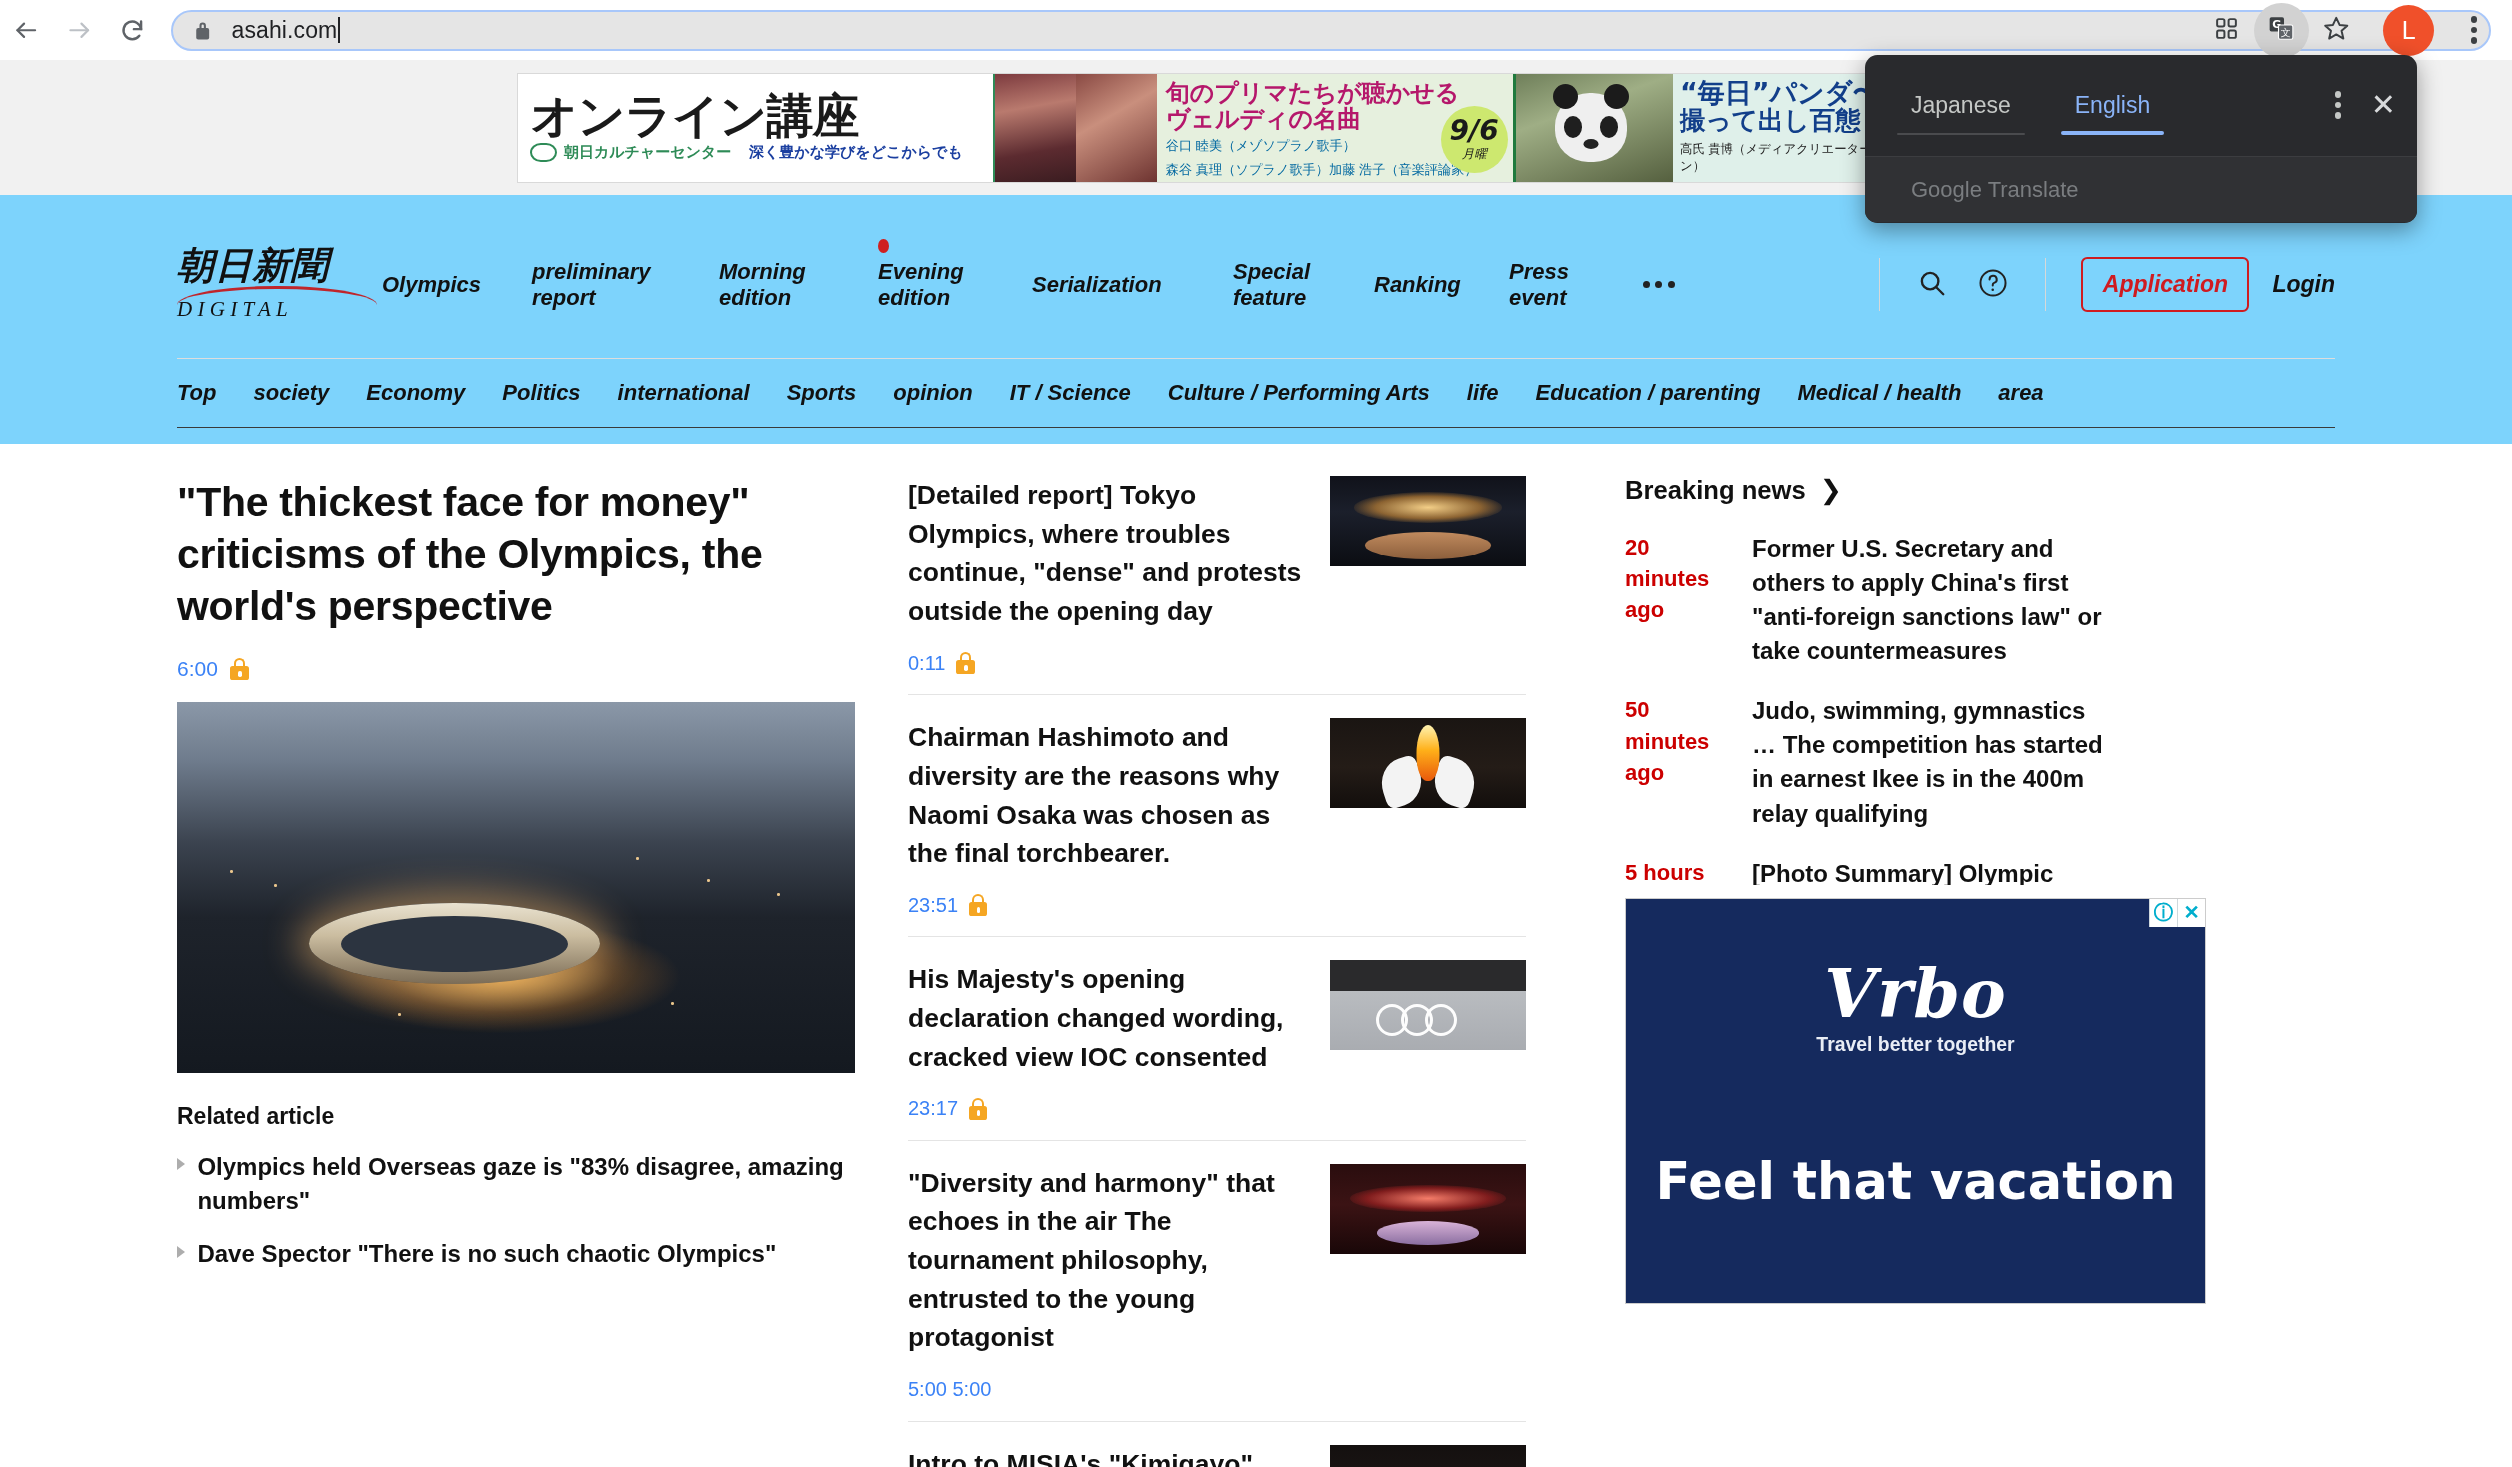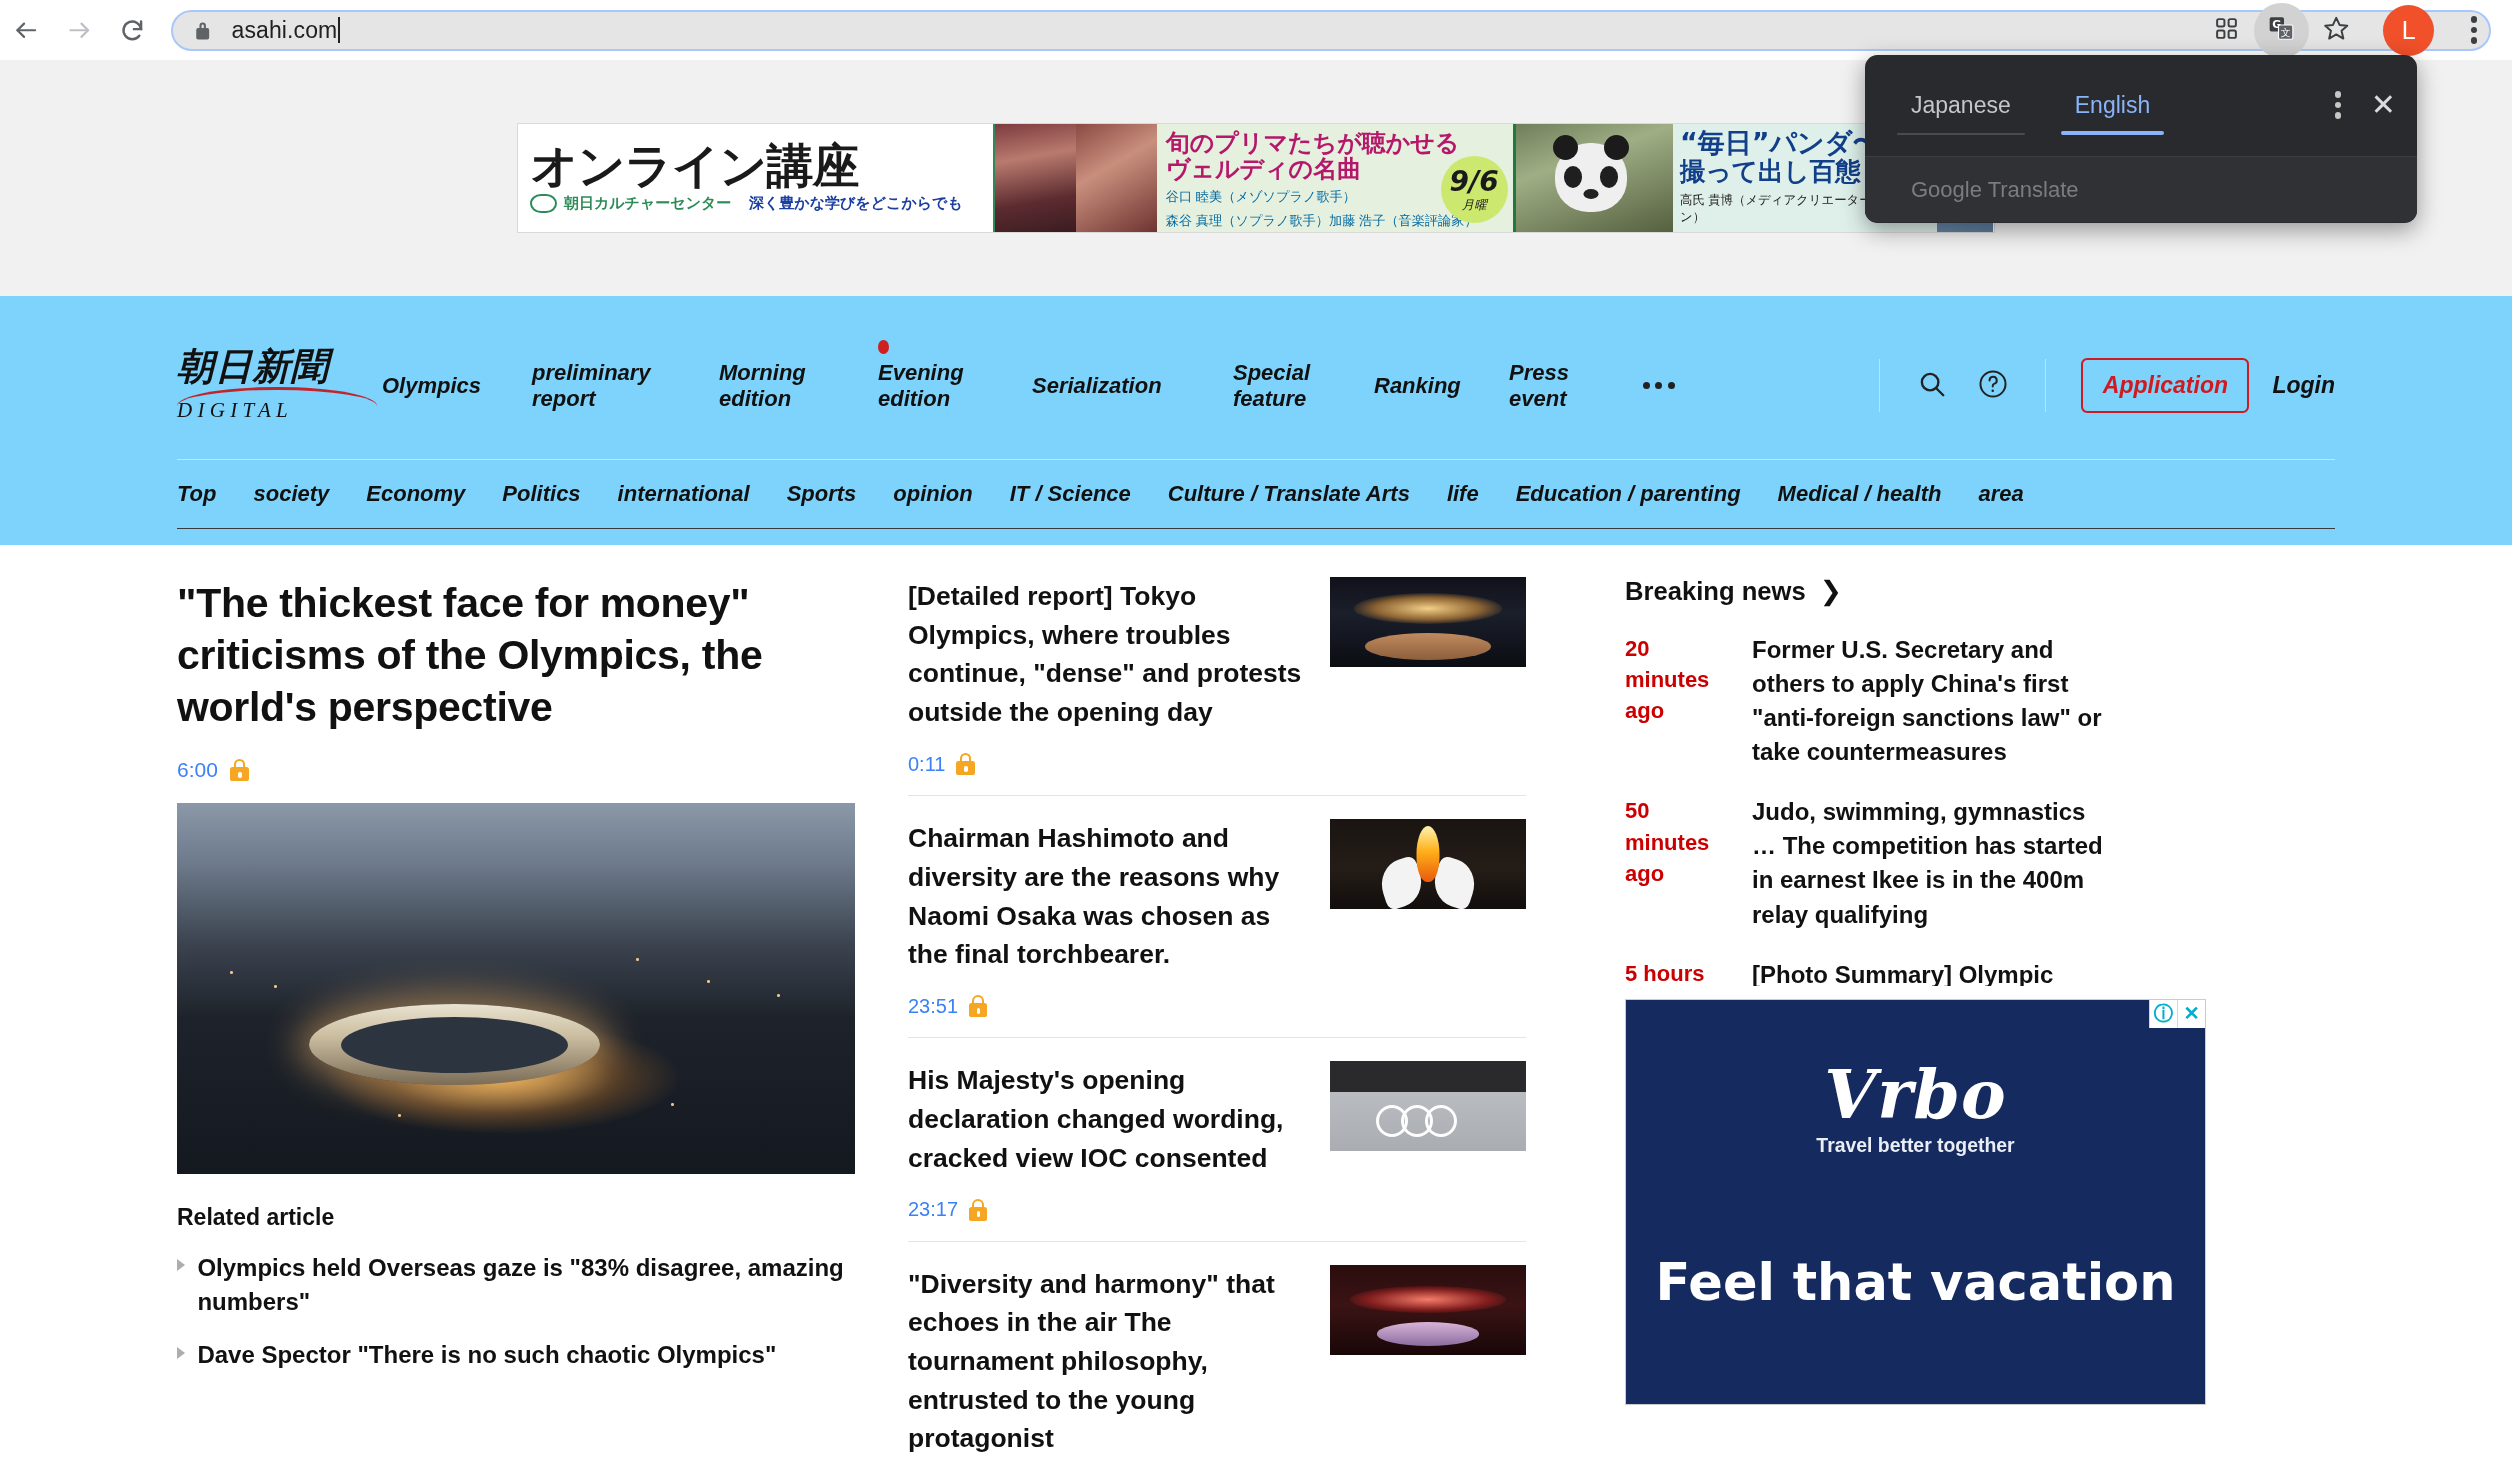--- a/index.html
+++ b/index.html
@@ -111,21 +111,21 @@
   
   #page {
     position: absolute; top: 60px; left: 0;
     width: 2512px; height: 1407px;
     background: #fff;
     overflow: hidden;
   }
 
   
   #top-ad-strip {
-    height: 236px; background: #f1f1f1;
+    height: 135px; background: #f1f1f1;
     display: flex; align-items: center; justify-content: center;
   }
   #top-ad {
     width: 1478px; height: 110px;
     display: flex; background: #fff;
     border: 0.9px solid #d9d9d9;
     overflow: hidden;
   }
   .ad-pane { height: 100%; position: relative; overflow: hidden; }
   #ad-pane-1 { width: 477px; background: #fff; border-right: 2.6px solid #2e8b57;
@@ -567,21 +567,21 @@
 
     <div id="cat-nav">
       <div class="cat-item">Top</div>
       <div class="cat-item">society</div>
       <div class="cat-item">Economy</div>
       <div class="cat-item">Politics</div>
       <div class="cat-item">international</div>
       <div class="cat-item">Sports</div>
       <div class="cat-item">opinion</div>
       <div class="cat-item">IT / Science</div>
-      <div class="cat-item">Culture / Translate Arts</div>
+      <div class="cat-item">Culture / Performing Arts</div>
       <div class="cat-item">life</div>
       <div class="cat-item">Education / parenting</div>
       <div class="cat-item">Medical / health</div>
       <div class="cat-item">area</div>
     </div>
   </div>
 
   <div id="main-grid">
 
     <div id="col-left">

